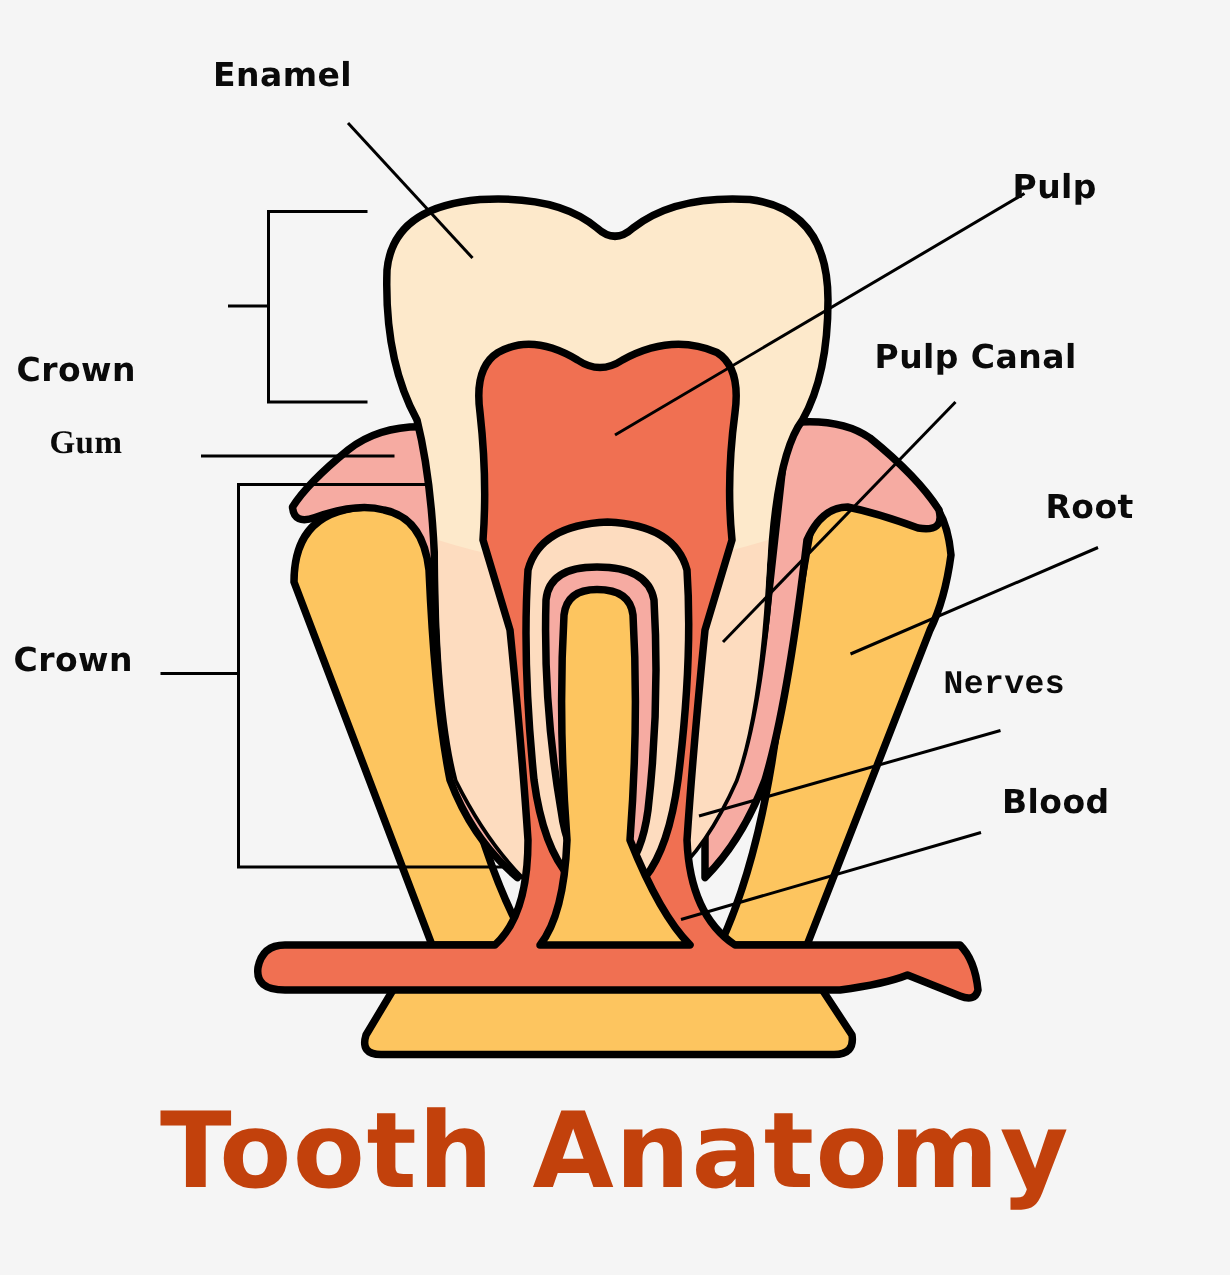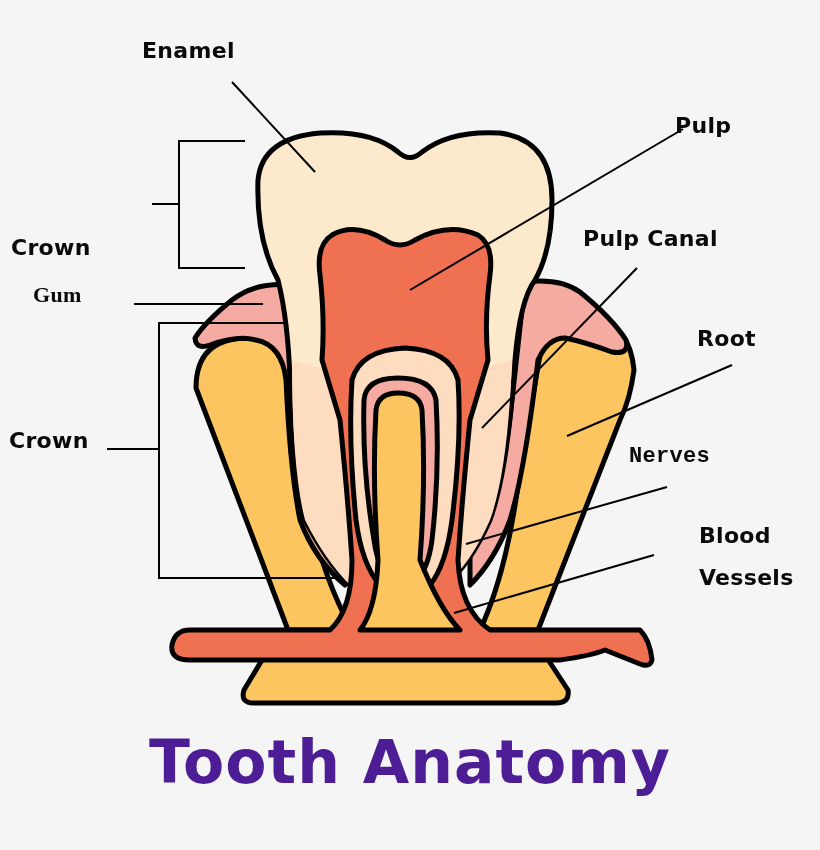--- a/index.html
+++ b/index.html
@@ -1,20 +1,20 @@
 <!DOCTYPE html>
 <html><head>
 <meta charset="utf-8">
 <style>
   html, body { margin: 0; padding: 0; background: #f5f5f5; }
   body { width: 820px; height: 850px; position: relative; overflow: hidden; font-family: "DejaVu Sans", "Liberation Sans", sans-serif; }
   #diagram { position: absolute; left: 0; top: 0; width: 820px; height: 850px; }
   .lbl { position: absolute; font-weight: bold; color: #0a0a0a; font-size: 22px; line-height: 1; white-space: nowrap; letter-spacing: 0.3px; }
-  .title { position: absolute; left: 0; width: 820px; top: 732px; text-align: center; font-weight: bold; font-size: 60px; letter-spacing: 1px; color: #4c1d95; line-height: 1; }
-  .two-line { line-height: 42px; margin-left: 31px; }
+  .title { position: absolute; left: 0; width: 820px; top: 732px; text-align: center; font-weight: bold; font-size: 70px; letter-spacing: 1px; color: #c2410c; line-height: 1; }
+  .two-line { line-height: 42px; }
 </style>
 </head>
 <body>
 
 <svg id="diagram" viewBox="0 0 820 850" xmlns="http://www.w3.org/2000/svg">
   <g stroke="#000" stroke-width="5" stroke-linejoin="round">
 
     <path d="M265 655 L545 655 L568 690 Q570 703 556 703 L254 703 Q240 703 244 690 Z" fill="#fdc55f"></path>
 
     <path d="M196 388 Q196 338 248 338 Q282 340 288 380 L300 470 Q318 570 352 630 L288 630 Z" fill="#fdc55f"></path>
@@ -56,16 +56,15 @@
 <div class="lbl" style="left:142px; top:40px;">Enamel</div>
 <div class="lbl" style="left:675px; top:90px;margin-top:25px;">Pulp</div>
 <div class="lbl" style="left:11px; top:189px;margin-top:48px;">Crown</div>
 <div class="lbl" style="left:583px; top:228px;">Pulp Canal</div>
 <div class="lbl" style="left:33px; top:284px;font-family:Liberation Serif, serif;">Gum</div>
 <div class="lbl" style="left:697px; top:328px;">Root</div>
 <div class="lbl" style="left:9px; top:430px;">Crown</div>
 <div class="lbl" style="left:629px; top:446px;font-family:Liberation Mono, monospace;">Nerves</div>
 <div class="lbl two-line" style="left:668px; top:515px;">
   <div>Blood</div>
-  <div>Vessels</div>
 </div>
 
 <div class="title">Tooth Anatomy</div>
 
 </body></html>

